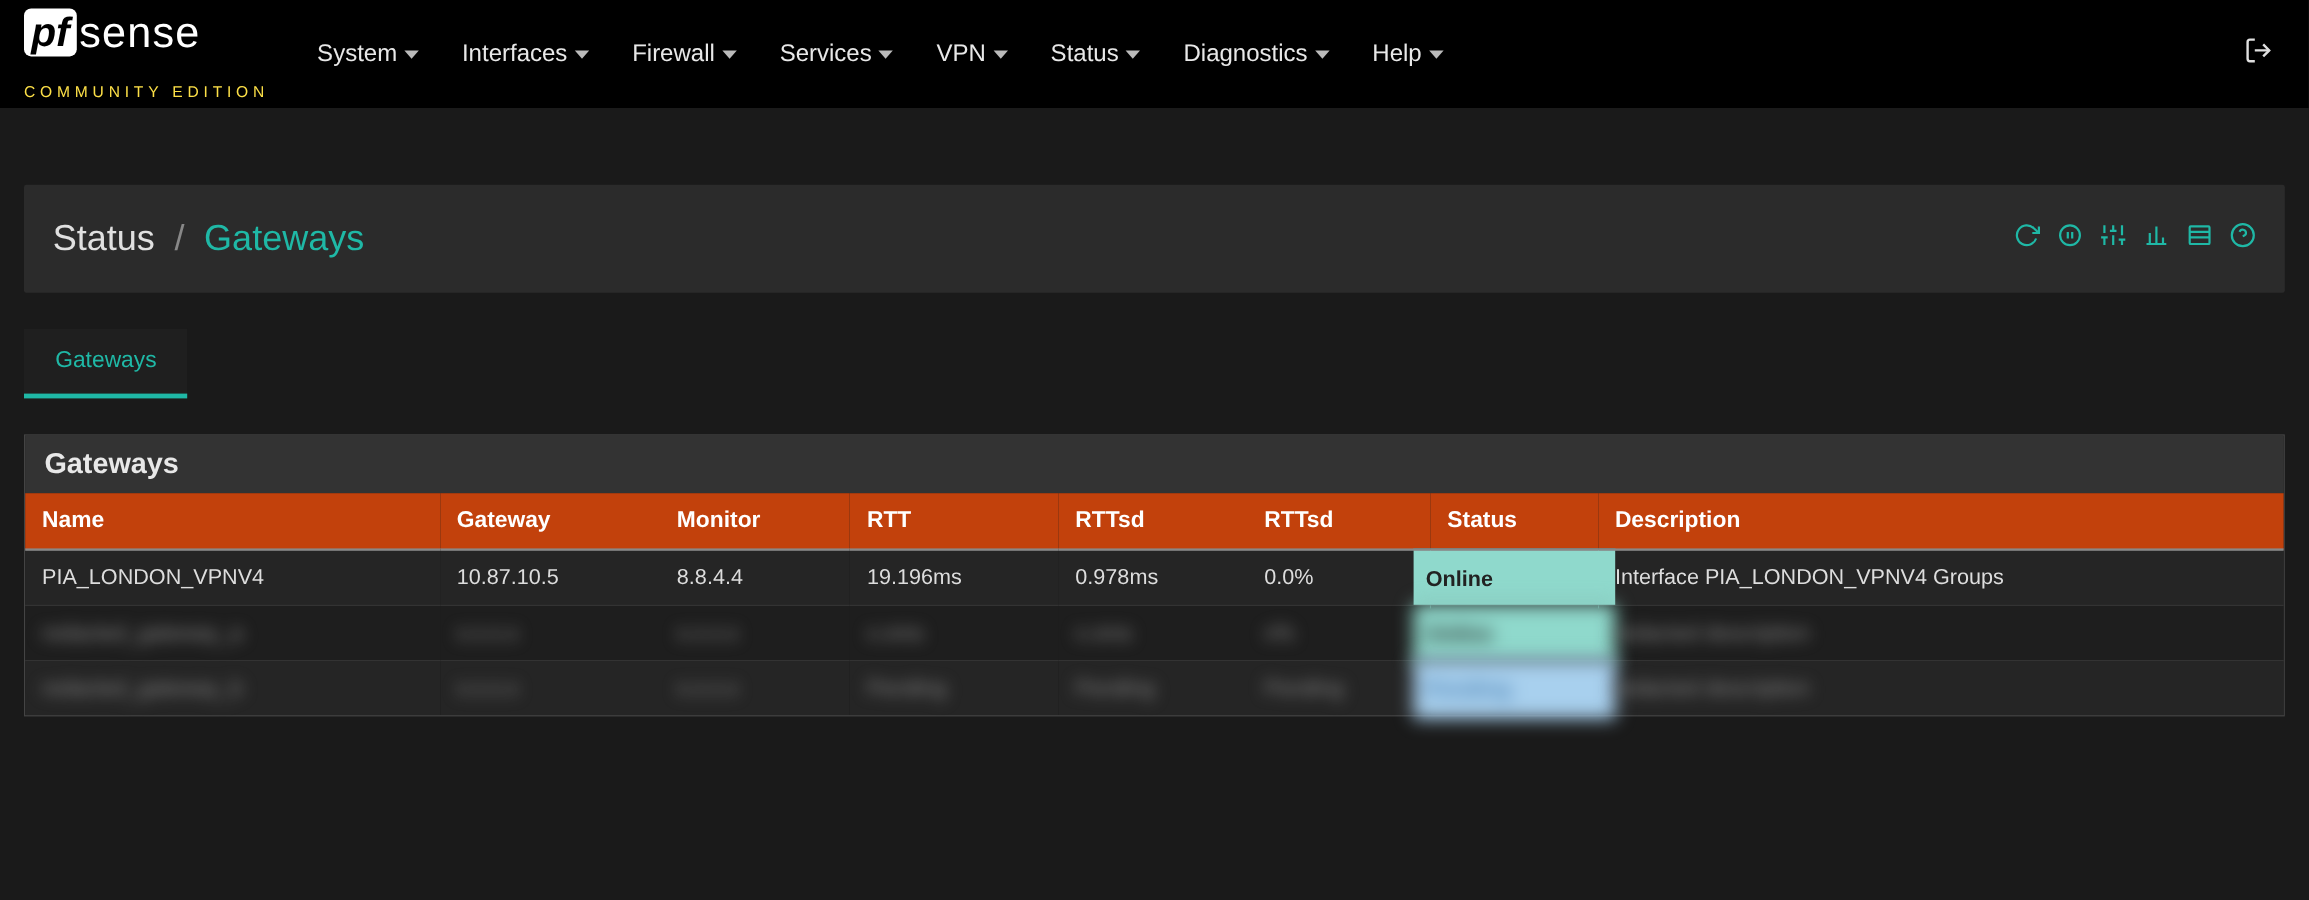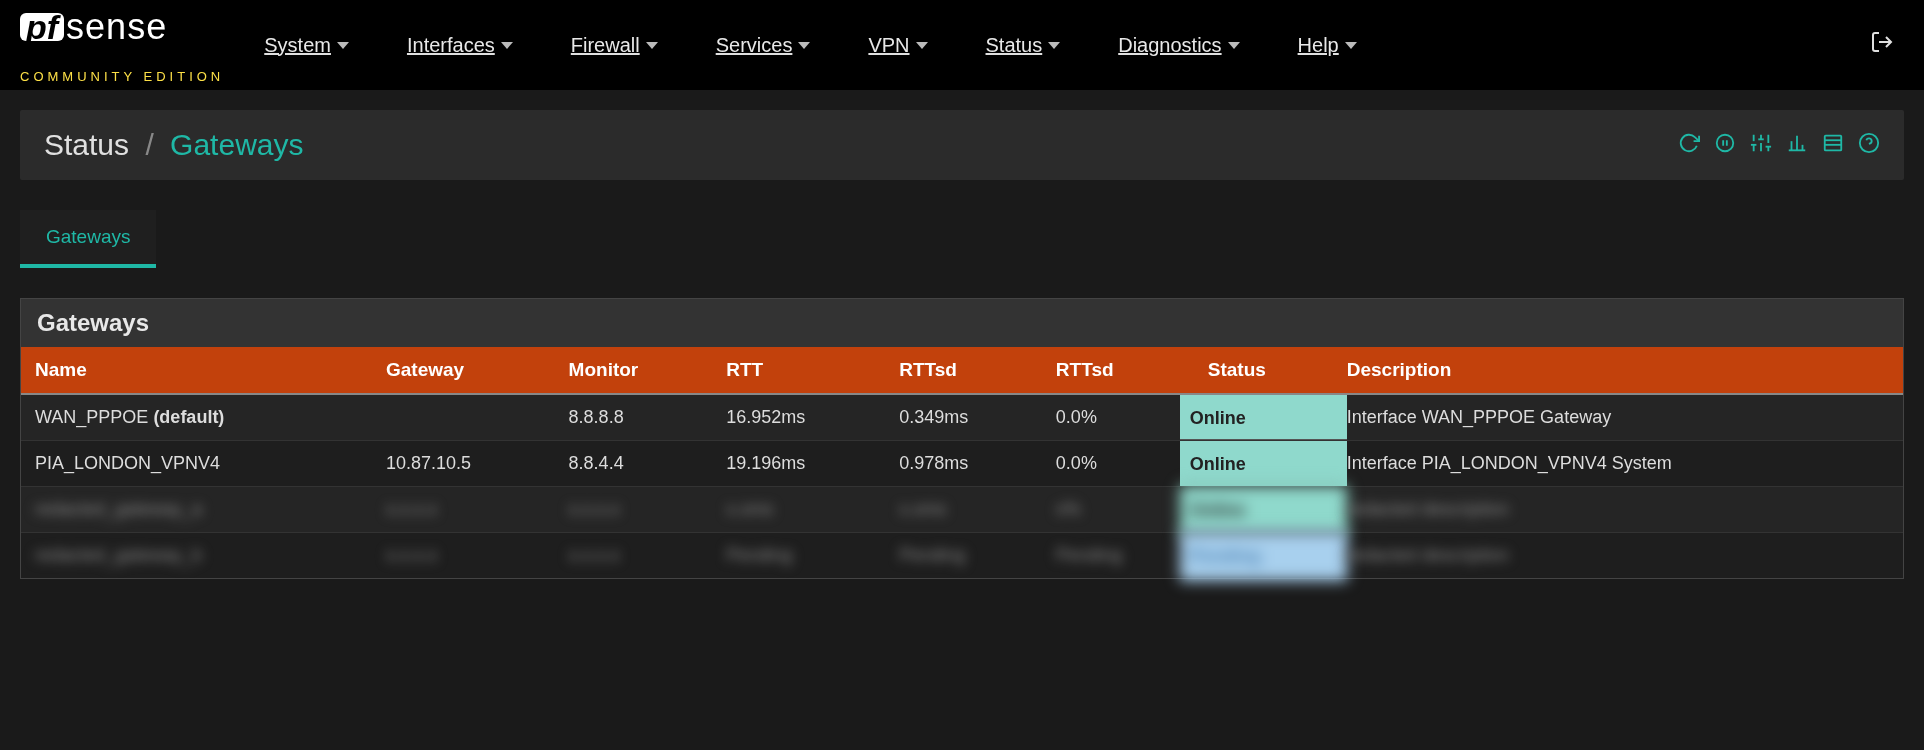--- a/index.html
+++ b/index.html
@@ -28,42 +28,41 @@
   }
   .logo-pf {
     background: #fff;
     color: #000;
     font-weight: 900;
     font-size: 34px;
     padding: 0 6px;
     border-radius: 6px;
     font-style: italic;
     line-height: 1;
-    height: 28px;
+    height: 40px;
     display:flex;
     align-items:center;
   }
   .logo-sense {
     color: #fff;
     font-weight: 300;
     font-size: 36px;
     letter-spacing: 1px;
     margin-left: 2px;
   }
   .logo-sub {
     color: #fde047;
     font-size: 13px;
     letter-spacing: 4px;
     margin-top: 21px;
   }
   .nav-items {
     display: flex;
-    gap: 58px;
+    gap: 36px;
     flex: 1;
-    text-decoration: underline;
   }
   .nav-item {
     color: #e8e8e8;
     font-size: 20px;
     font-weight: 400;
     cursor: pointer;
     display: flex;
     align-items: center;
     gap: 6px;
   }
@@ -79,25 +78,26 @@
     color: #e0e0e0;
     font-size: 22px;
     cursor: pointer;
     margin-right: 10px;
   }
   .content {
     padding: 20px;
   }
   .page-header {
     background: #2b2b2b;
-    padding: 18px 24px;
+    padding: 28px 24px;
     display: flex;
     align-items: center;
     justify-content: space-between;
     border-radius: 2px;
+    margin-top: 44px;
   }
   .breadcrumb {
     font-size: 30px;
     font-weight: 400;
     color: #e0e0e0;
   }
   .breadcrumb .sep { color: #888; margin: 0 8px;}
   .breadcrumb .active { color: #1fb8a6; }
   .header-actions {
     display: flex;
@@ -290,42 +290,30 @@
           <th>Monitor</th>
           <th>RTT</th>
           <th>RTTsd</th>
           <th>RTTsd</th>
           <th>Status</th>
           <th>Description</th>
         </tr>
       </thead>
       <tbody id="gw-body">
           <tr>
-            <td class="name">WAN_PPPOE <span class="default-tag">(default)</span></td>
-            <td></td>
-            <td>8.8.8.8</td>
-            <td>16.952ms</td>
-            <td>0.349ms</td>
-            <td>0.0%</td>
-            <td style="padding:0">
-              <span class="status-badge status-Online">Online</span>
-            </td>
-            <td>Interface WAN_PPPOE Gateway</td>
-          </tr>
-          <tr>
             <td class="name">PIA_LONDON_VPNV4</td>
             <td>10.87.10.5</td>
             <td>8.8.4.4</td>
             <td>19.196ms</td>
             <td>0.978ms</td>
             <td>0.0%</td>
             <td style="padding:0">
               <span class="status-badge status-Online">Online</span>
             </td>
-            <td>Interface PIA_LONDON_VPNV4 System</td>
+            <td>Interface PIA_LONDON_VPNV4 Groups</td>
           </tr>
           <tr class="blurred">
             <td class="name">redacted_gateway_a</td>
             <td>x.x.x.x</td>
             <td>x.x.x.x</td>
             <td>x.xms</td>
             <td>x.xms</td>
             <td>x%</td>
             <td style="padding:0">
               <span class="status-badge status-Online">Online</span>

